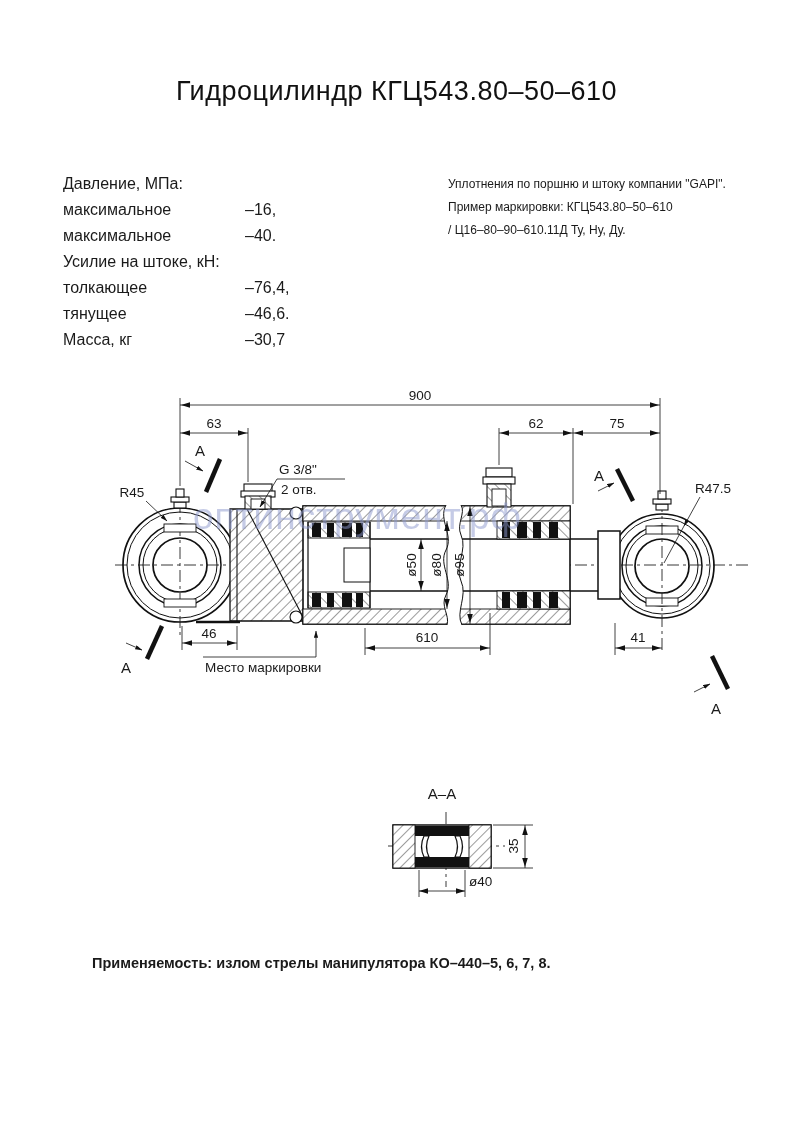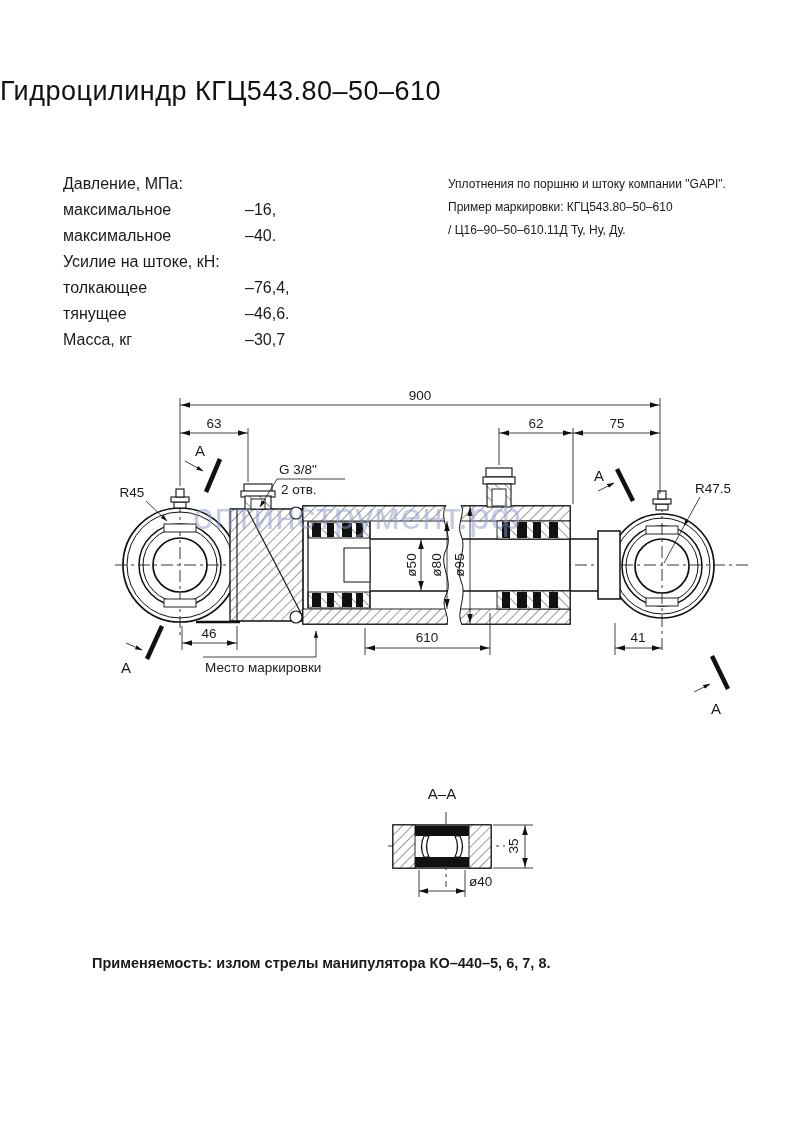--- a/index.html
+++ b/index.html
@@ -1,18 +1,18 @@
 <!DOCTYPE html>
 <html><head>
 <meta charset="utf-8">
 <style>
   html,body{margin:0;padding:0;background:#e8e8e8;}
   #page{position:relative;width:793px;height:1123px;background:#ffffff;margin:0 auto;
         font-family:"Liberation Sans",sans-serif;color:#1a1a1a;overflow:hidden;}
-  .title{position:absolute;top:76px;left:0;width:793px;
+  .title{position:absolute;top:76px;left:0;width:793px;text-align:center;
          font-size:27px;letter-spacing:.5px;color:#111;}
   .specs{position:absolute;left:63px;top:171px;width:232px;font-size:16px;}
   .specs .row{display:flex;height:26px;line-height:26px;}
   .specs .lbl{width:182px;}
   .specs .val{flex:1;}
   .notes{position:absolute;left:448px;top:173px;width:330px;font-size:12px;line-height:23px;}
   .watermark{position:absolute;left:193px;top:496px;font-size:37px;letter-spacing:1px;
              color:rgba(140,152,205,.5);pointer-events:none;z-index:5;white-space:nowrap;}
   .footer{position:absolute;left:92px;top:955px;font-size:14.5px;font-weight:bold;}
   svg.drawing{position:absolute;left:0;top:388px;}
@@ -60,21 +60,21 @@
       </div>
     <div class="row">
         <span class="lbl">Масса, кг</span>
         <span class="val">–30,7</span>
       </div>
   </div>
 
   <div class="notes">
     <div>Уплотнения по поршню и штоку компании "GAPI".</div>
     <div>Пример маркировки: КГЦ543.80–50–610</div>
-    <div>/  Ц16–90–50–610.11Д Ту, Ну, Ду.</div>
+    <div>/  Ц16–80–90–610.11Д Ту, Ну, Ду.</div>
   </div>
 
   <div class="watermark">оптинструмент.рф</div>
 
   <svg class="drawing" width="793" height="530" viewBox="0 388 793 530">
     <defs>
       <pattern id="h1" patternUnits="userSpaceOnUse" width="7" height="7" patternTransform="rotate(45)">
         <rect width="7" height="7" fill="#fff"></rect>
         <line x1="0" y1="0" x2="0" y2="7" stroke="#3a3a3a" stroke-width="1"></line>
       </pattern>

